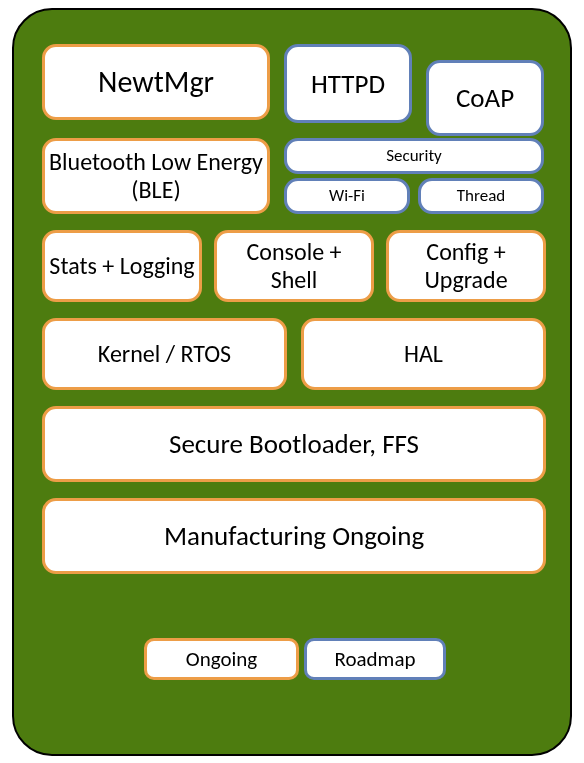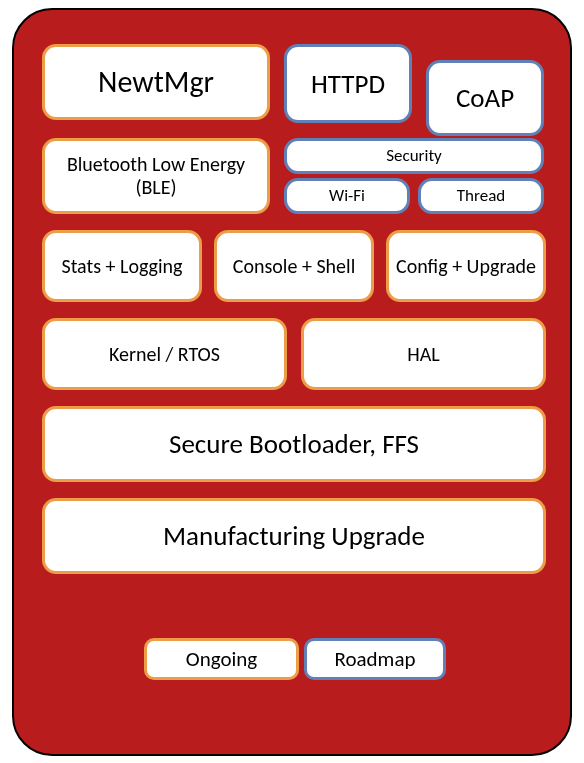--- a/index.html
+++ b/index.html
@@ -12,40 +12,40 @@
     color: #000;
   }
   .frame {
     position: absolute;
     left: 12px;
     top: 8px;
     width: 560px;
     height: 748px;
     border: 2px solid #000;
     border-radius: 40px;
-    background: #b91c1c;
+    background: #4d7c0f;
   }
   .box {
     position: absolute;
     background: #fff;
     border-width: 3px;
     border-style: solid;
     border-radius: 14px;
     display: flex;
     align-items: center;
     justify-content: center;
     text-align: center;
     line-height: 1.15;
     padding: 2px 4px;
   }
   .ongoing { border-color: #ed9d47; }
   .roadmap { border-color: #6180b8; }
   .t-xl { font-size: 30px; }
   .t-lg { font-size: 27px; }
-  .t-md { font-size: 20px; }
+  .t-md { font-size: 24px; }
   .t-sm { font-size: 17px; }
   .t-leg { font-size: 21px; }
 </style>
 </head>
 <body>
 
 <div class="frame">
 
   <div class="box ongoing t-xl" style="left:28px; top:34px; width:228px; height:76px;">NewtMgr</div>
   <div class="box roadmap t-lg" style="left:270px; top:34px; width:128px; height:79px;">HTTPD</div>
@@ -58,18 +58,18 @@
 
   <div class="box ongoing t-md" style="left:200px; top:220px; width:160px; height:72px;">Console + Shell</div>
   <div class="box ongoing t-md" style="left:28px; top:220px; width:160px; height:72px;">Stats + Logging</div>
   <div class="box ongoing t-md" style="left:28px; top:308px; width:245px; height:72px;">Kernel / RTOS</div>
 
   <div class="box ongoing t-md" style="left:372px; top:220px; width:160px; height:72px;">Config + Upgrade</div>
   <div class="box ongoing t-md" style="left:287px; top:308px; width:245px; height:72px;">HAL</div>
 
   <div class="box ongoing t-lg" style="left:28px; top:396px; width:504px; height:76px;">Secure Bootloader, FFS</div>
 
-  <div class="box ongoing t-lg" style="left:28px; top:488px; width:504px; height:76px;">Manufacturing Upgrade</div>
+  <div class="box ongoing t-lg" style="left:28px; top:488px; width:504px; height:76px;">Manufacturing Ongoing</div>
 
   <div class="box ongoing t-leg" style="left:130px; top:628px; width:155px; height:42px; border-radius:10px;">Ongoing</div>
   <div class="box roadmap t-leg" style="left:290px; top:628px; width:142px; height:42px; border-radius:10px;">Roadmap</div>
 
 </div>
 
 </body></html>

